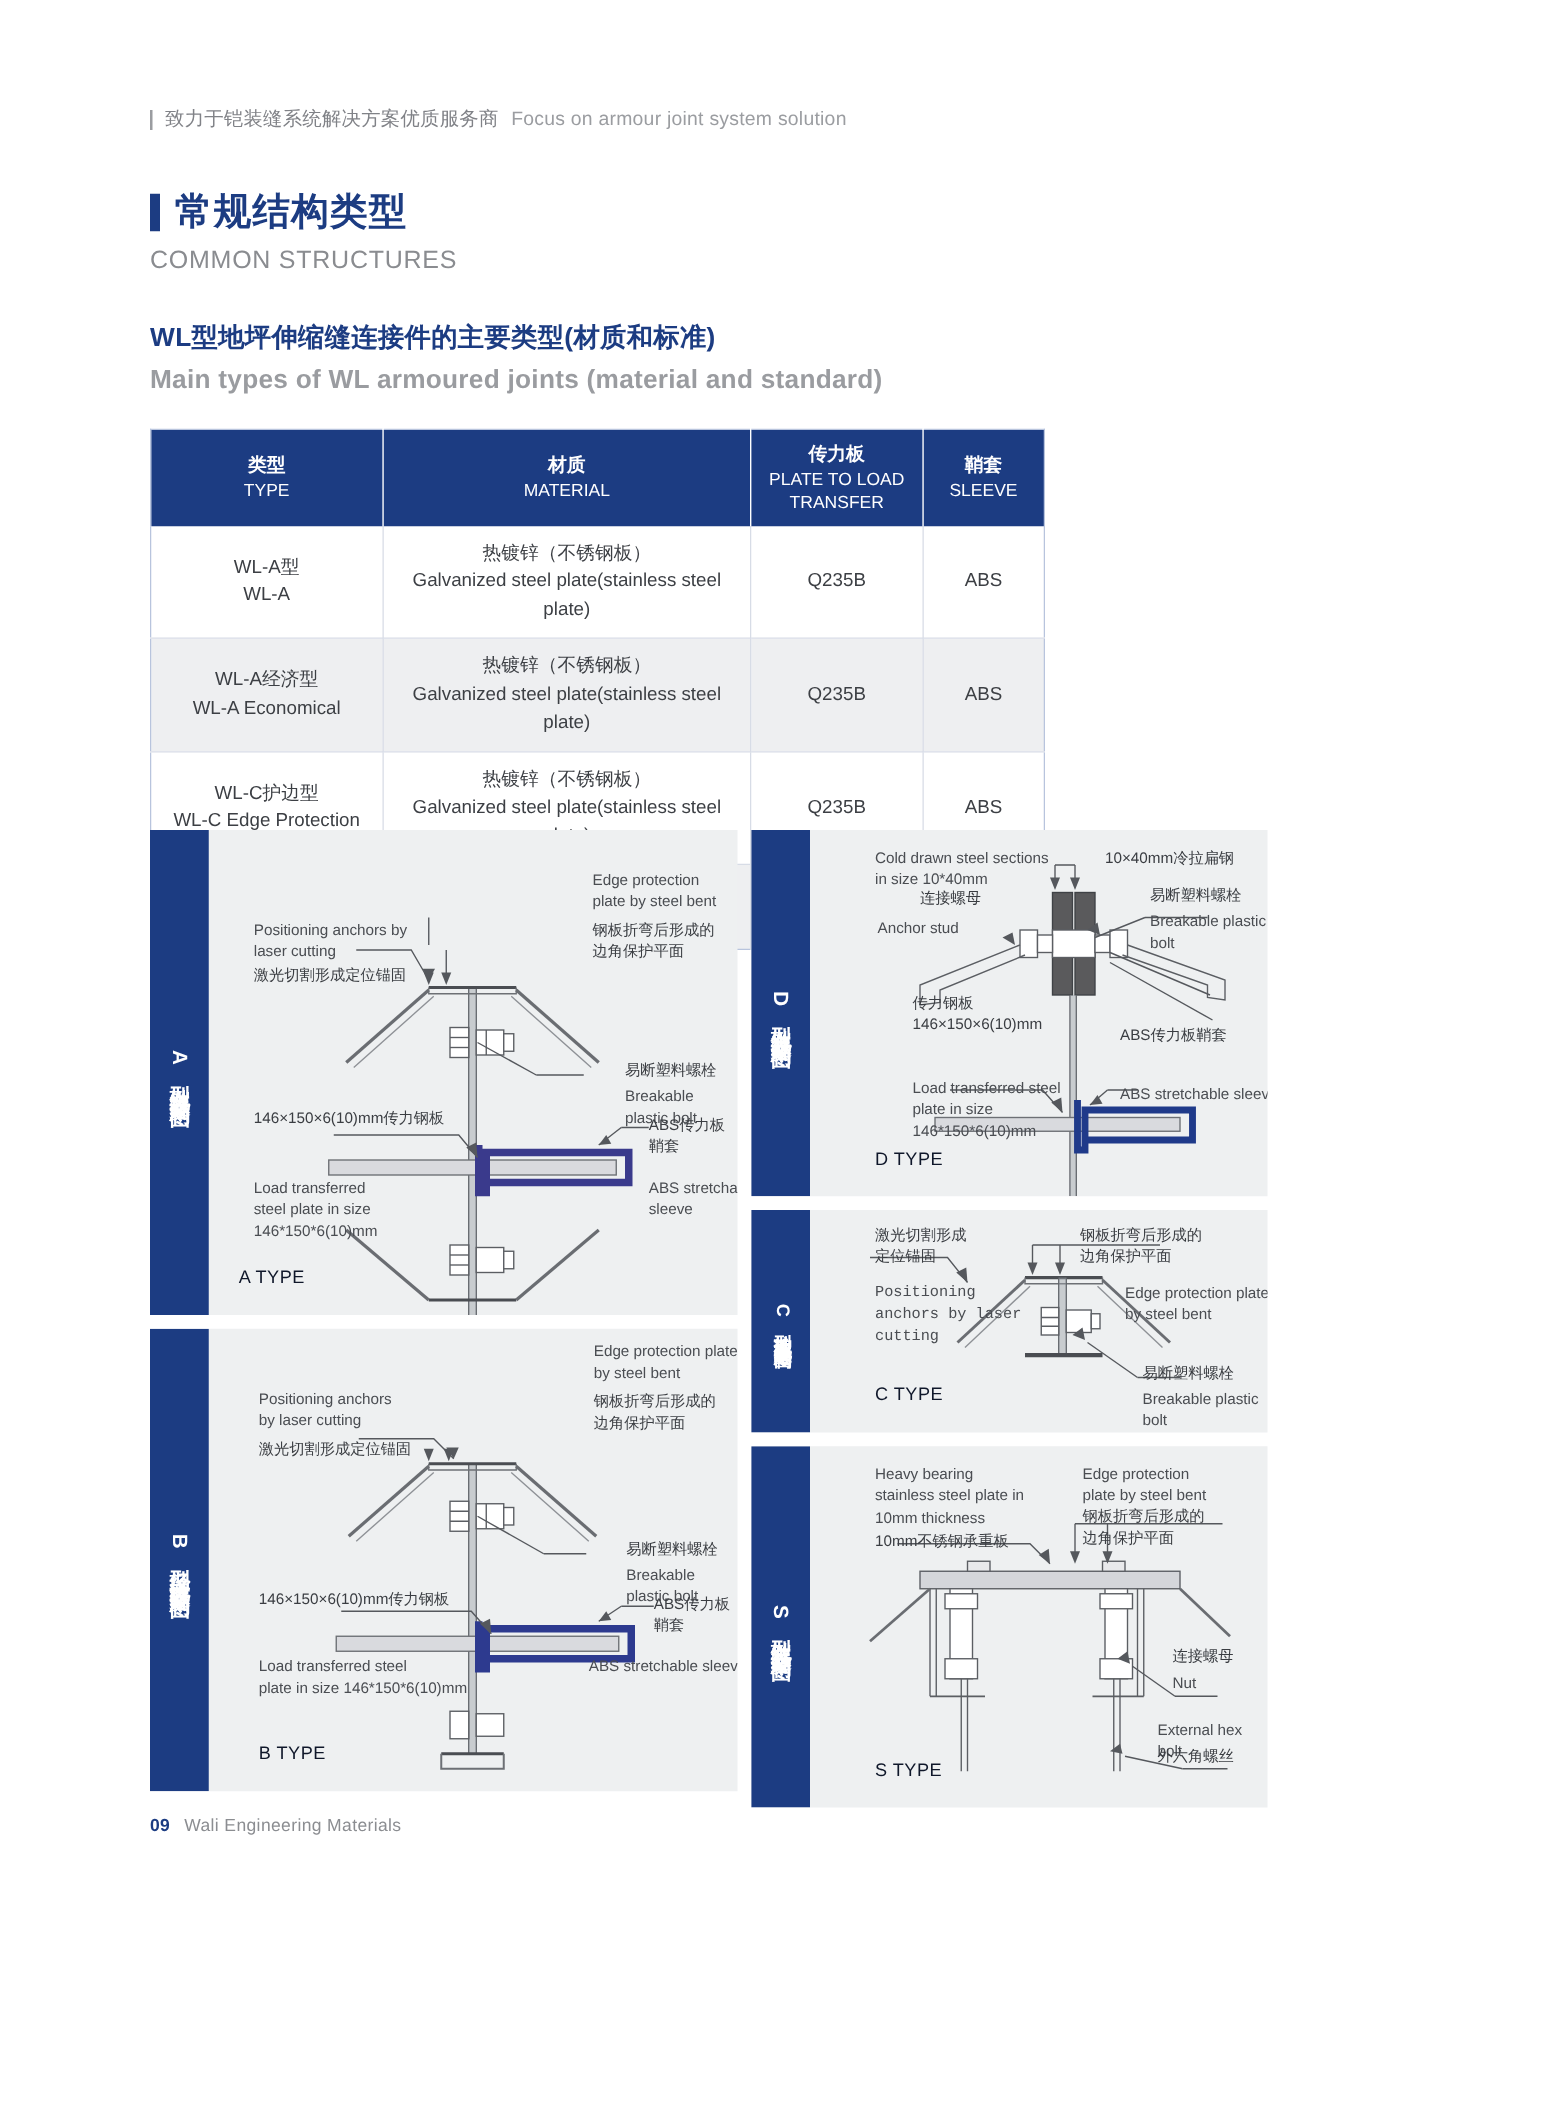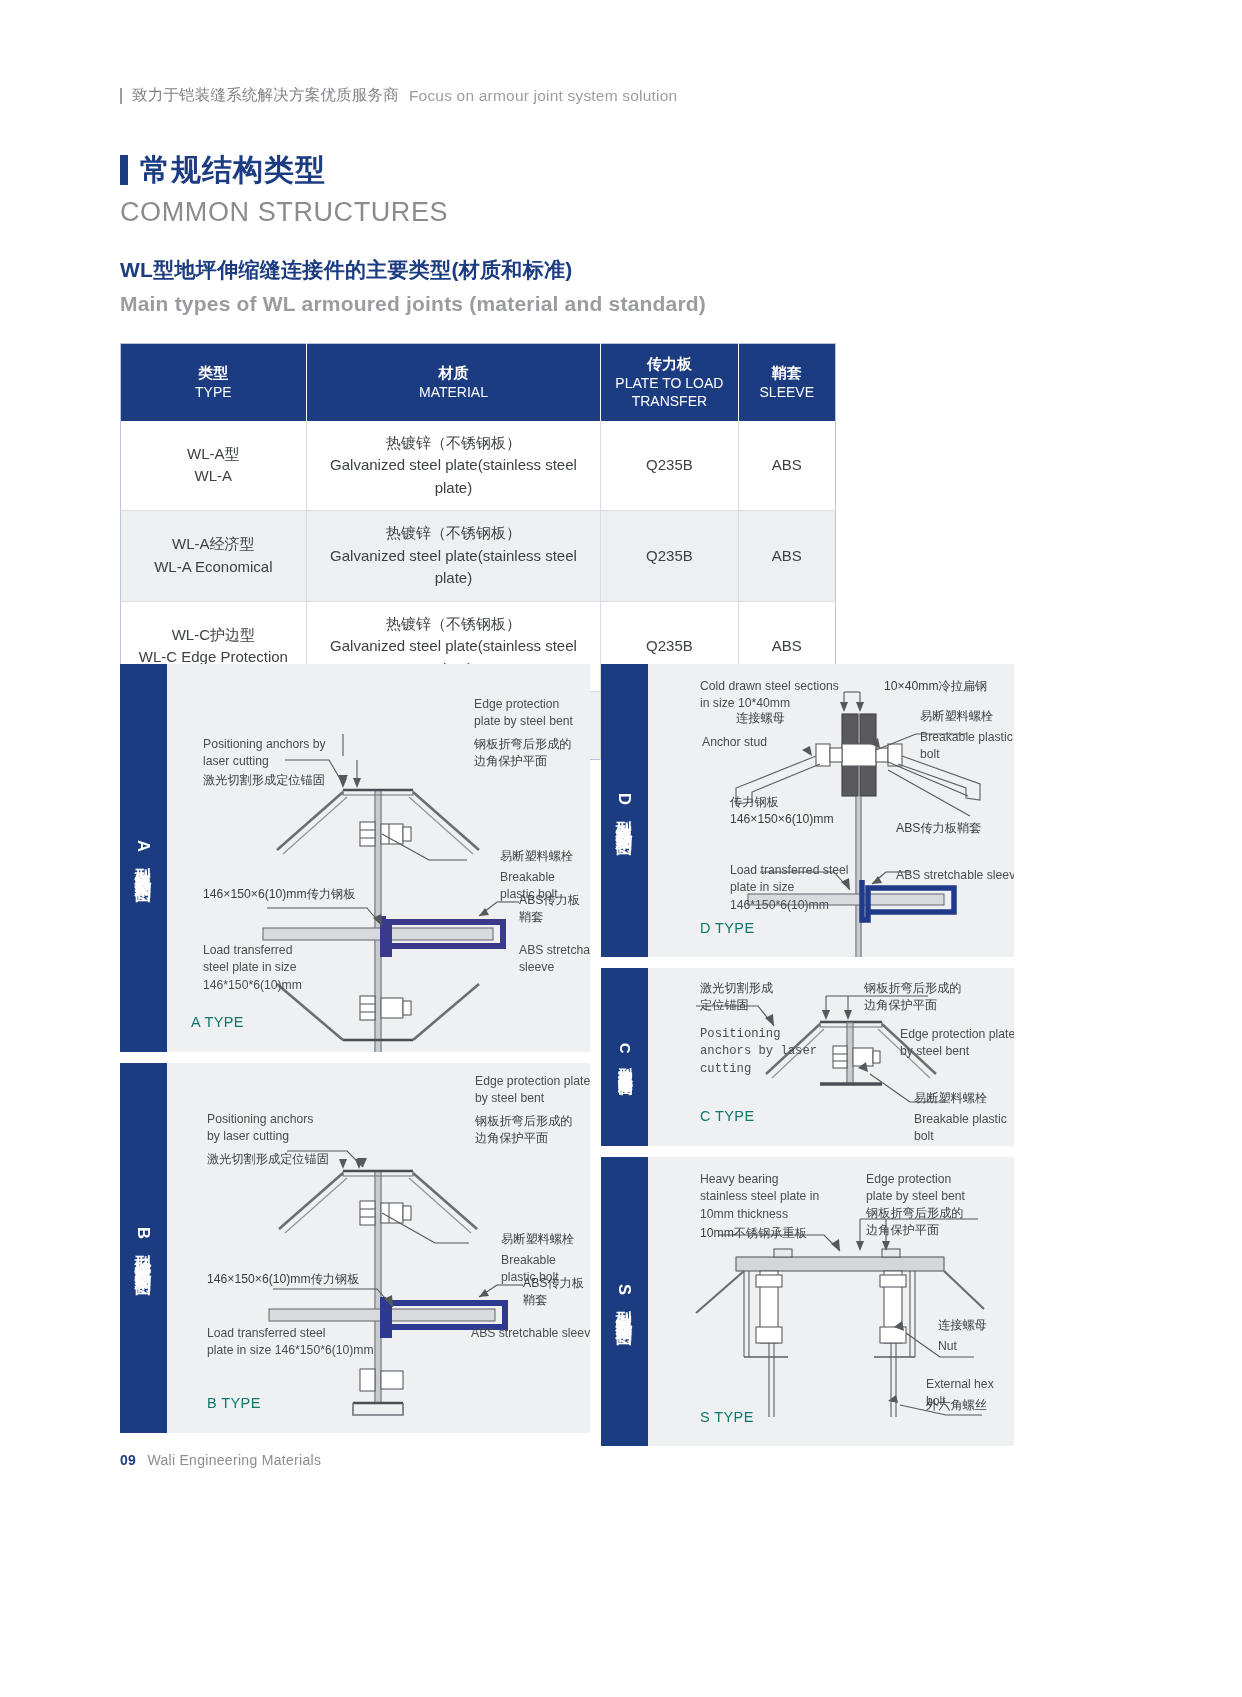--- a/index.html
+++ b/index.html
@@ -24,21 +24,21 @@
 
   
   .title-block { position: absolute; left: 120px; top: 155px; }
   .h1row { display: flex; align-items: center; gap: 12px; }
   .h1bar { width: 8px; height: 30px; background: #1c3c82; }
   .h1 {
     font-size: 30px; font-weight: bold; color: #1c3c82;
     letter-spacing: 1px; line-height: 1;
   }
   .h1sub {
-    margin-top: 12px; font-size: 27px; color: #8a8c90;
+    margin-top: 12px; font-size: 20px; color: #8a8c90;
     letter-spacing: .6px; font-weight: 400;
   }
   .h2 {
     position: absolute; left: 120px; top: 256px;
     font-size: 21px; font-weight: bold; color: #1c3c82; letter-spacing: .3px;
   }
   .h2sub {
     position: absolute; left: 120px; top: 292px;
     font-size: 21px; color: #9a9ca0; letter-spacing: .2px; font-weight: bold;
   }
@@ -101,21 +101,21 @@
     line-height: 1.1; text-align: center;
   }
   .panel-body { position: relative; flex: 1; }
 
   .lbl {
     position: absolute; font-size: 12.2px; color: #4a4d52;
     line-height: 1.42; white-space: pre-line;
   }
   .lbl.cn { color: #3a3d42; }
   .type-tag {
-    position: absolute; font-size: 14.5px; color: #0f766e; font-weight: 500;
+    position: absolute; font-size: 14.5px; color: #0f172a; font-weight: 500;
     letter-spacing: .4px;
   }
   .svgwrap { position: absolute; inset: 0; }
   .svgwrap svg { width: 100%; height: 100%; display: block; }
 
   
   #panel-a { height: 388px; }
   #panel-b { height: 370px; margin-top: 11px; }
   #panel-d { height: 293px; }
   #panel-c { height: 178px; margin-top: 11px; }

